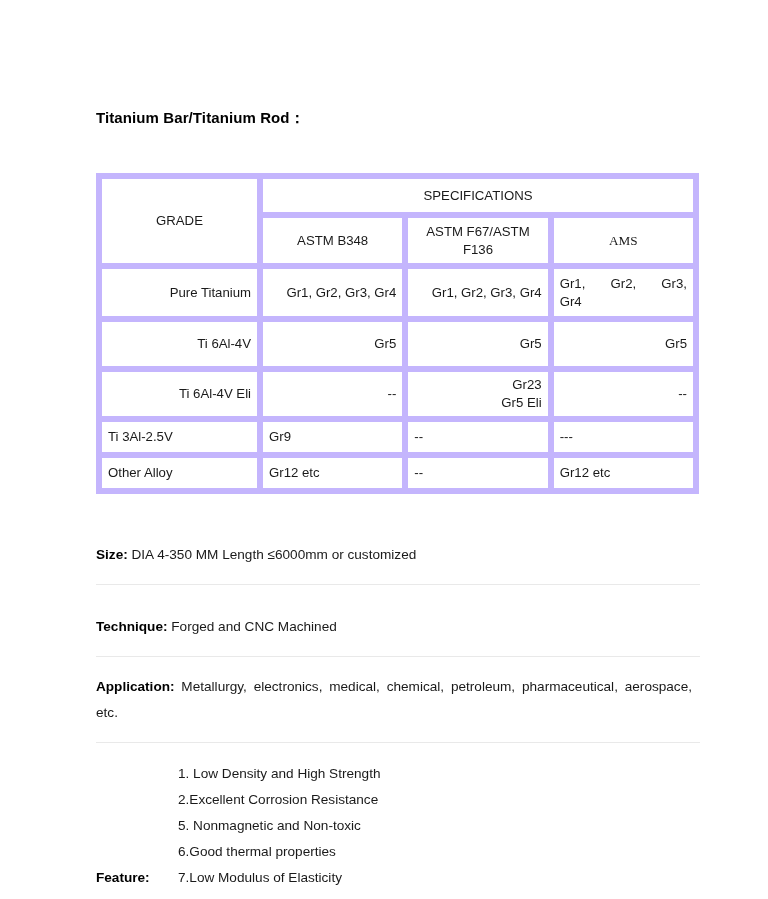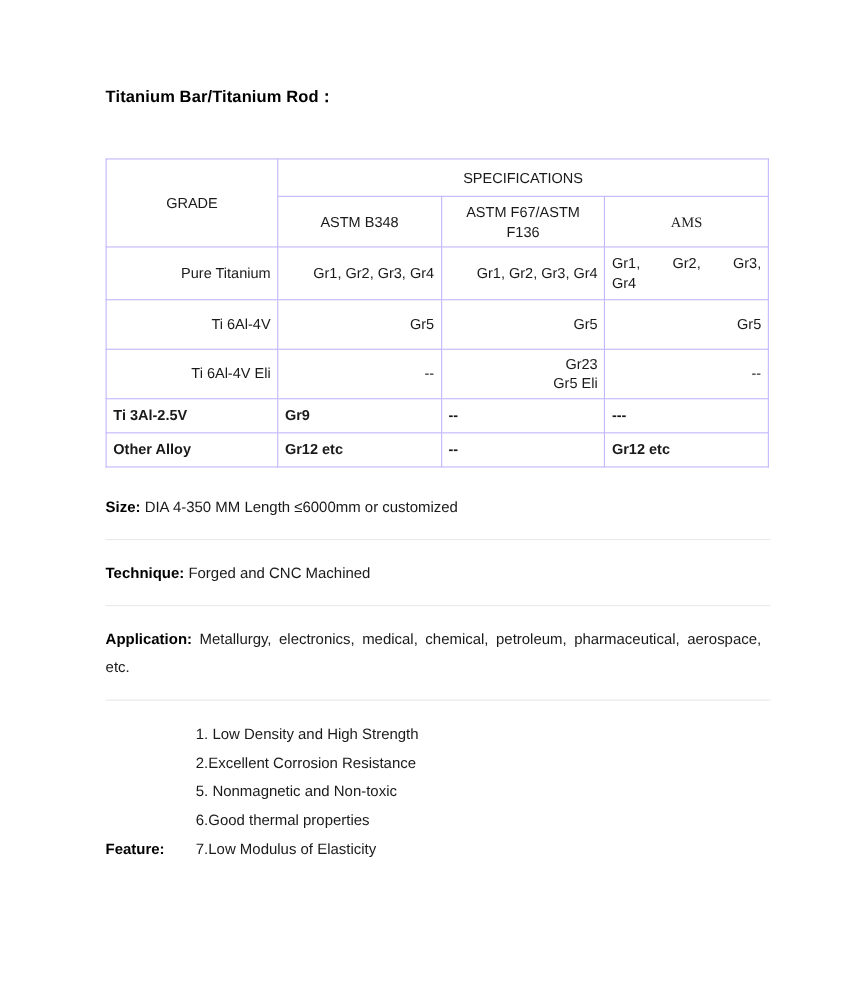--- a/index.html
+++ b/index.html
@@ -22,38 +22,38 @@
     padding: 0 68px 0 96px;
   }
 
   
   .doc-title {
     font-size: 15px;
     font-weight: bold;
     color: #000000;
     letter-spacing: 0.1px;
     margin: 0;
-    padding-top: 79px;
+    padding-top: 108px;
     line-height: 20px;
   }
 
   
   .spec-table-wrap {
     margin-top: 45px;
   }
   table.spec-table {
     border-collapse: collapse;
     width: 603px;
     table-layout: fixed;
     font-size: 13.2px;
     color: #1a1a1a;
   }
   table.spec-table th,
   table.spec-table td {
-    border: 1px solid #c4b5fd;
+    border: 6px solid #c4b5fd;
     padding: 0 6px;
     vertical-align: middle;
     font-weight: normal;
     line-height: 18px;
   }
   th.grade-head {
     text-align: center;
     width: 143px;
   }
   th.specs-head {
@@ -80,35 +80,35 @@
     text-align: justify;
     text-align-last: justify;
   }
   td.justify .line-last {
     display: block;
     text-align: left;
     text-align-last: left;
   }
   tr.row-tall td { height: 47px; text-align: right; }
   tr.row-mid  td { height: 44px; text-align: right; }
-  tr.row-short td { height: 30px; font-weight: bold; }
+  tr.row-short td { height: 30px; }
   .stack-line { display: block; }
 
   
   .info-block {
     font-size: 13.6px;
     line-height: 26px;
     color: #1a1a1a;
   }
   .info-block .lbl {
     font-weight: bold;
     color: #000000;
   }
-  .sec-size { margin-top: 23px; }
-  .sec-technique { margin-top: 17px; }
+  .sec-size { margin-top: 48px; }
+  .sec-technique { margin-top: 29px; }
   .sec-application {
     margin-top: 17px;
     text-align: justify;
     width: 596px;
   }
   .divider {
     border: 0;
     border-top: 1px solid #e9e9e9;
     margin: 16px 0 0 0;
     width: 604px;

